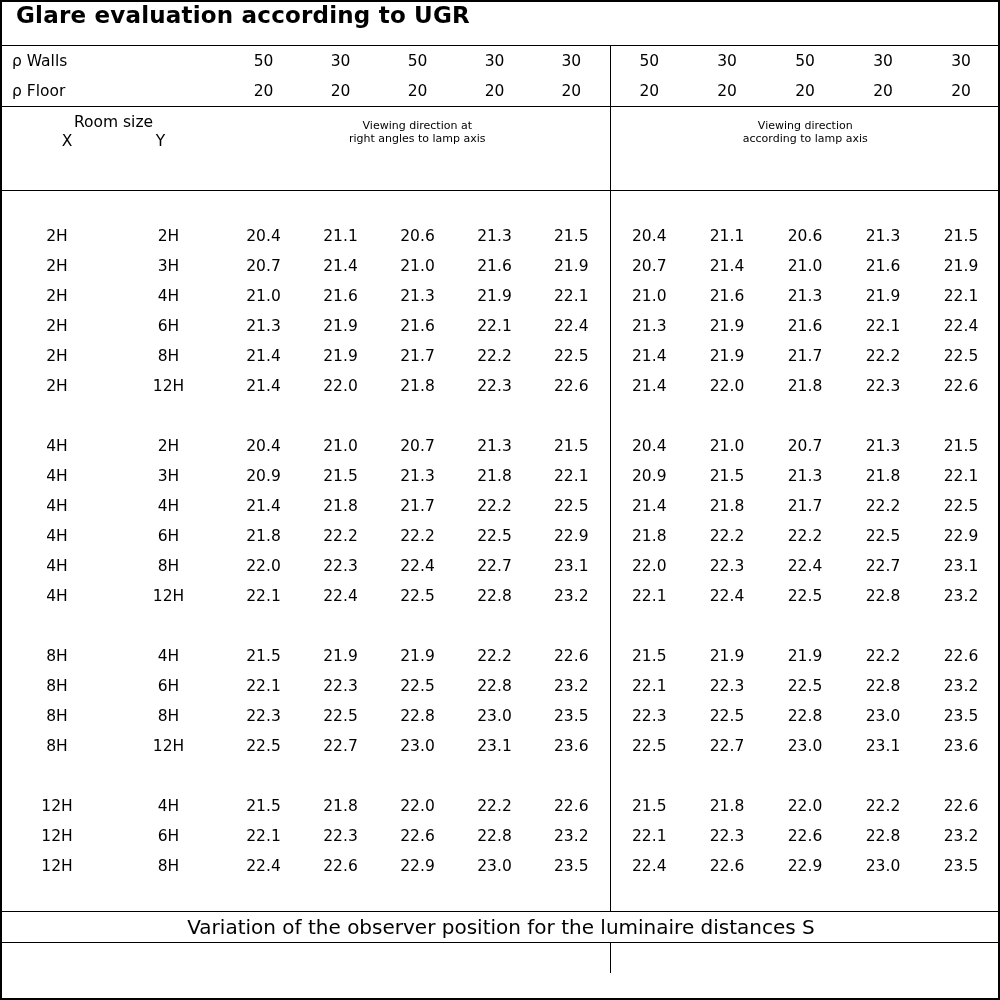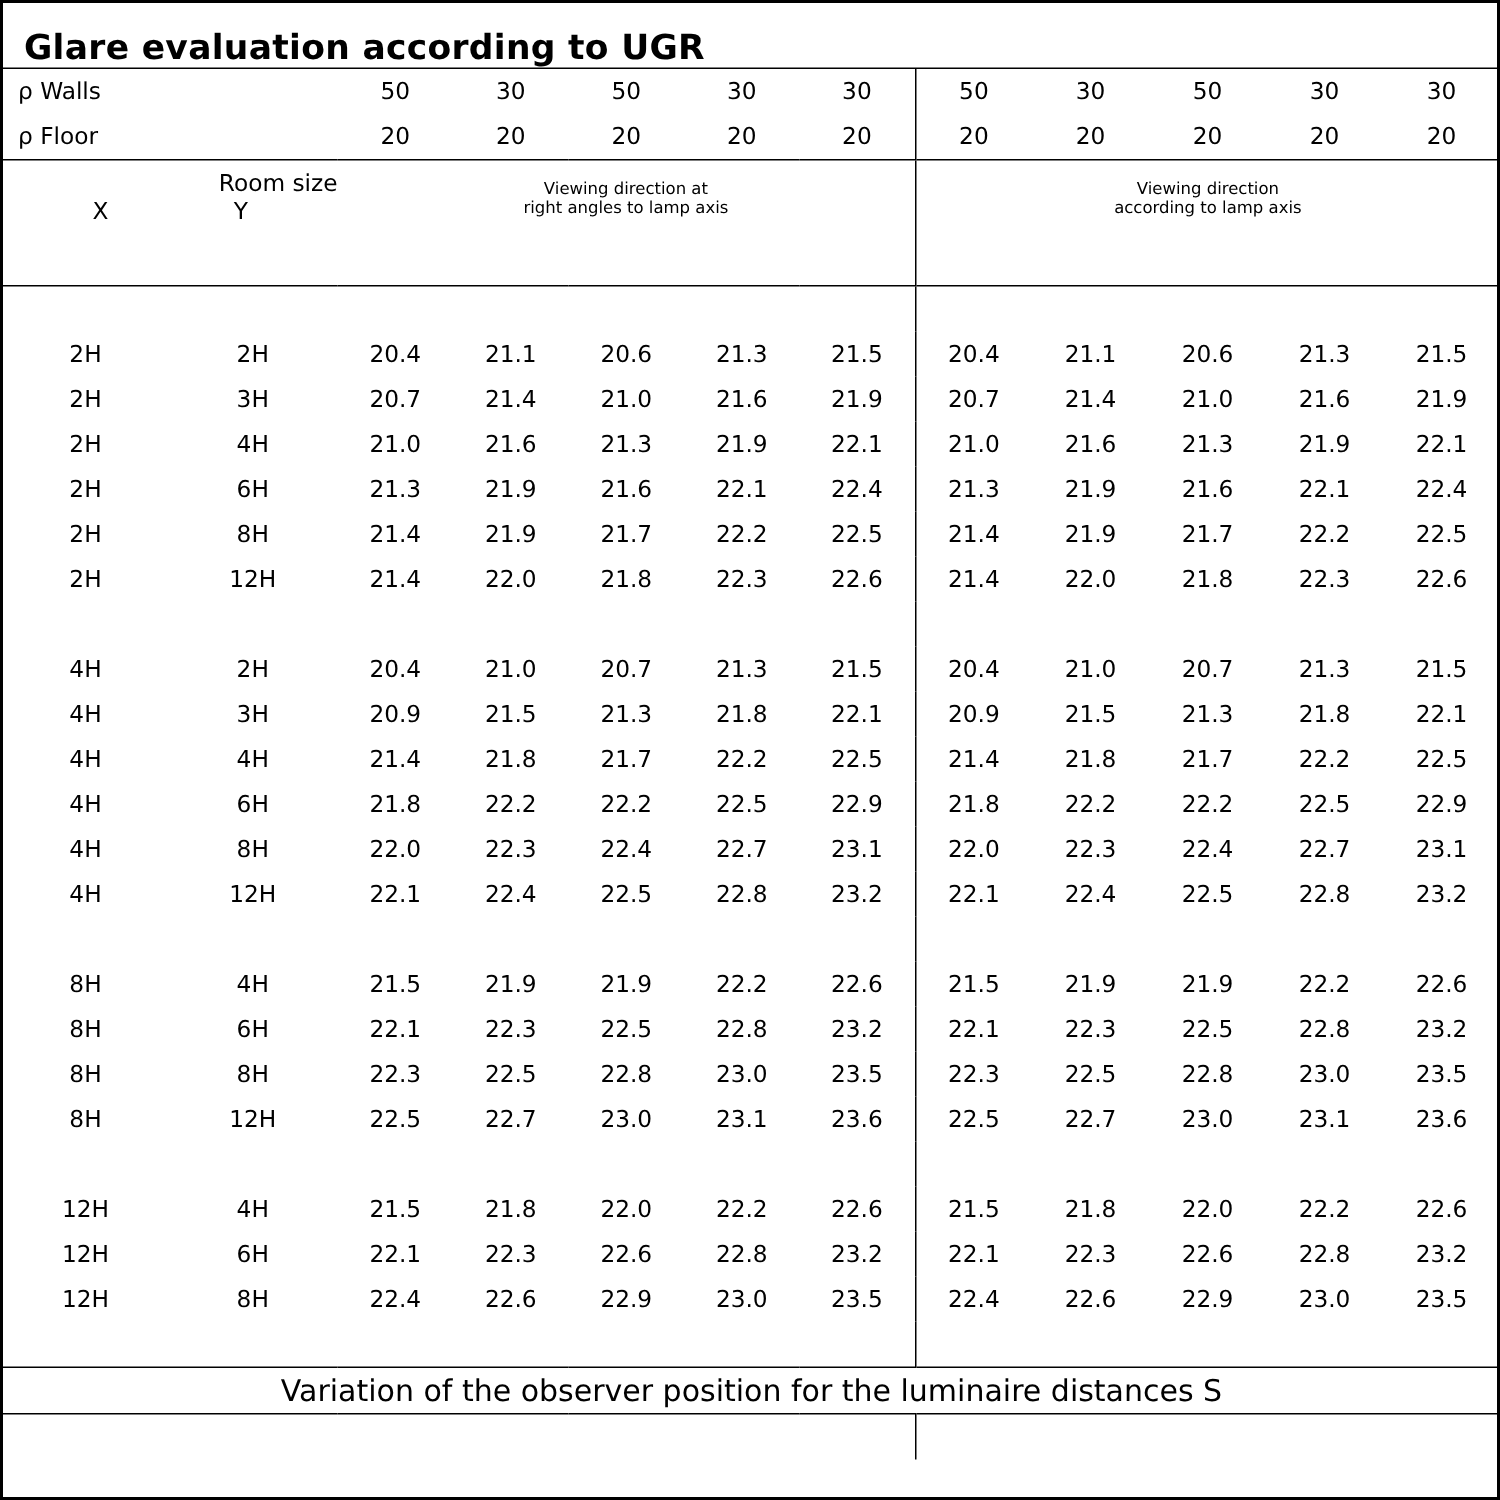--- a/index.html
+++ b/index.html
@@ -16,21 +16,21 @@
     height: 1000px;
     box-sizing: border-box;
     position: relative;
     background: #ffffff;
     border: 2px solid #000000;
     overflow: hidden;
   }
   .title-row {
     height: 44px;
     display: flex;
-    align-items: flex-end;
+    align-items: flex-start;
     padding-left: 14px;
     box-sizing: border-box;
     border-bottom: 1.5px solid #000000;
   }
   .title {
     font-size: 23px;
     font-weight: bold;
     letter-spacing: 0.2px;
   }
 
@@ -65,21 +65,21 @@
     line-height: 1.25;
     padding: 6px 0 8px 0 !important;
     height: auto !important;
   }
   .roomsize-cell {
     font-size: 15.5px;
     line-height: 1.25;
     padding: 6px 0 8px 0 !important;
     height: auto !important;
   }
-  .rs-line1 { display: block; text-align: right; }
+  .rs-line1 { display: block; text-align: center; }
   .rs-line2 {
     display: flex;
     justify-content: space-around;
     padding: 0 18px;
     box-sizing: border-box;
   }
   .data-row td {
     height: 21.5px;
     font-size: 15.5px;
   }

